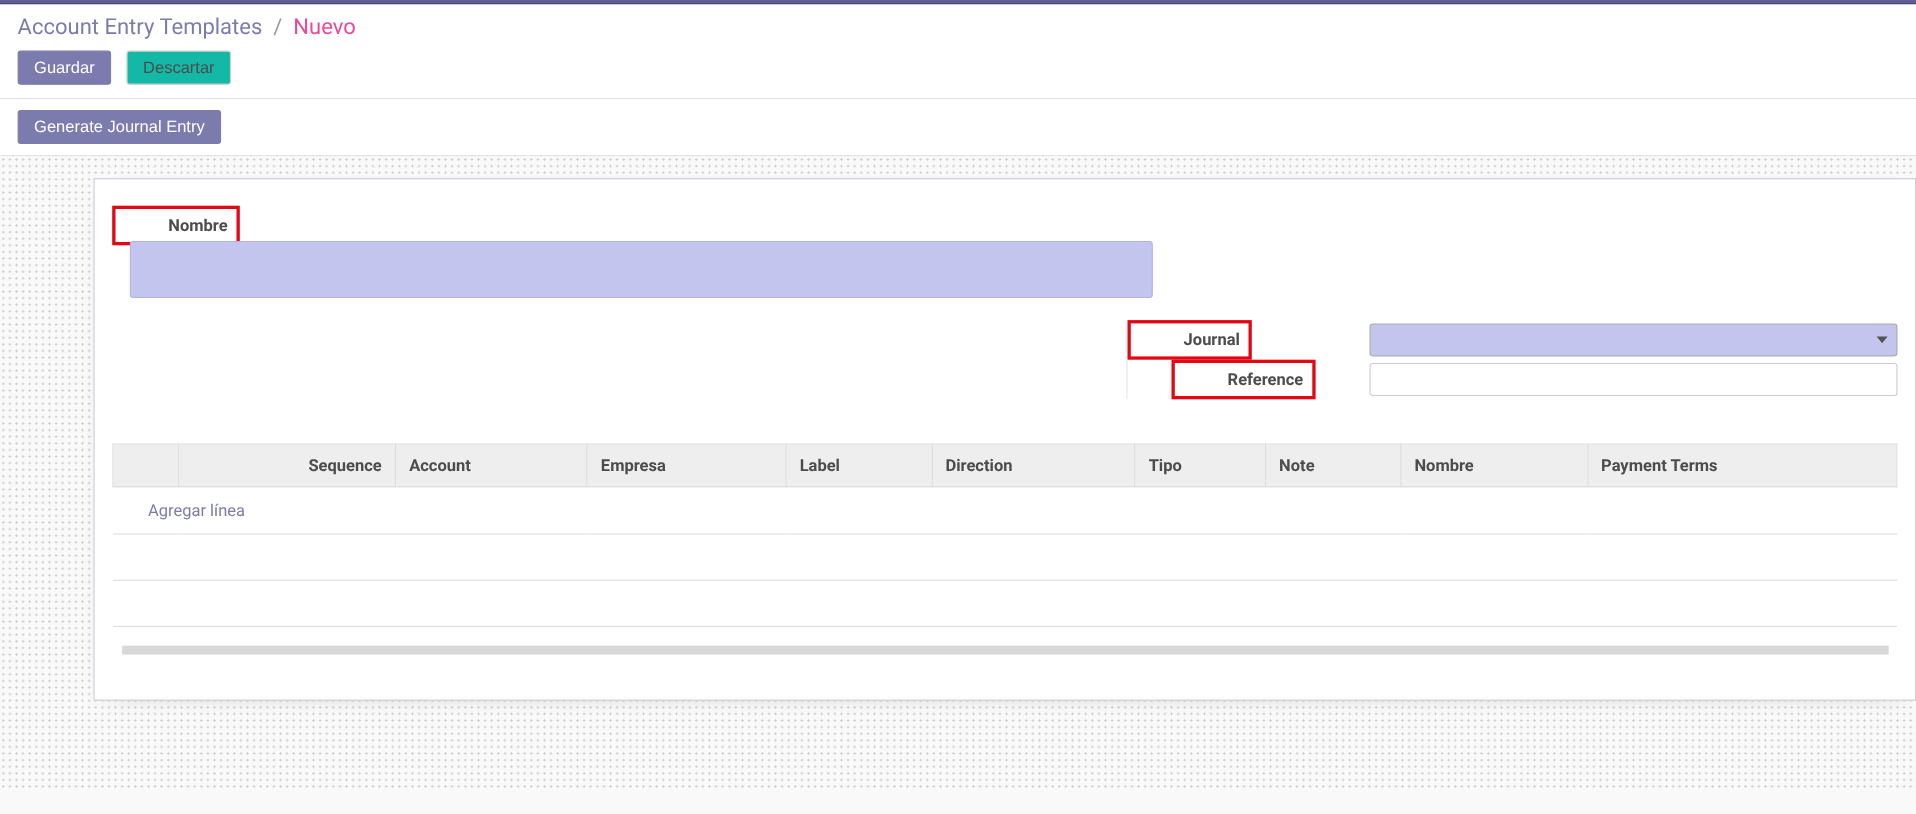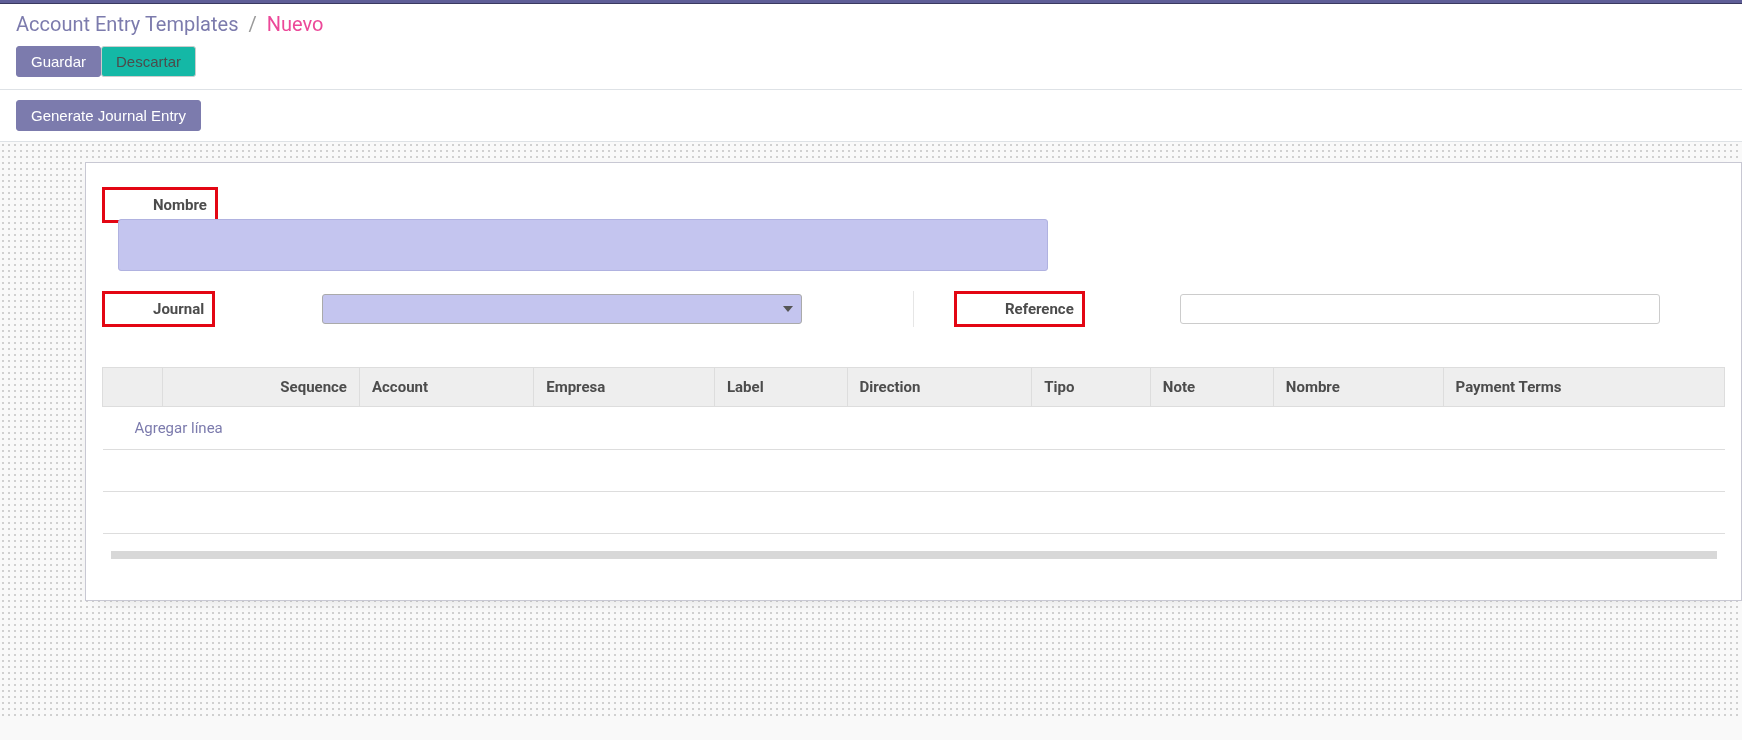--- a/index.html
+++ b/index.html
@@ -34,21 +34,21 @@
     }
     .breadcrumb-sep {
       color: #999;
       margin: 0 5px;
     }
     .breadcrumb-current {
       color: #ec4899;
     }
     .action-buttons {
       display: flex;
-      gap: 0;
+      gap: 14px;
     }
     .btn {
       display: inline-flex;
       align-items: center;
       padding: 6px 14px;
       font-size: 15px;
       border: 1px solid #ccc;
       border-radius: 3px;
       cursor: pointer;
       background: #fff;
@@ -110,33 +110,33 @@
       padding: 6px 10px;
       font-size: 18px;
       margin-top: -4px;
       margin-left: 16px;
     }
     .two-col {
       display: flex;
       gap: 0;
       align-items: flex-end;
       margin-top: 18px;
+      flex-direction: column;
     }
     .col-left {
       display: flex;
       align-items: center;
       flex: 1;
     }
     .col-right {
       display: flex;
       align-items: center;
       flex: 1;
       border-left: 1px solid #e6e6e6;
       padding-left: 0;
-      gap: 46px;
     }
     .label-wrap {
       width: 220px;
     }
     .journal-select {
       background: #c4c5ef;
       border: 1px solid #aaa;
       border-radius: 3px;
       height: 30px;
       width: 480px;

